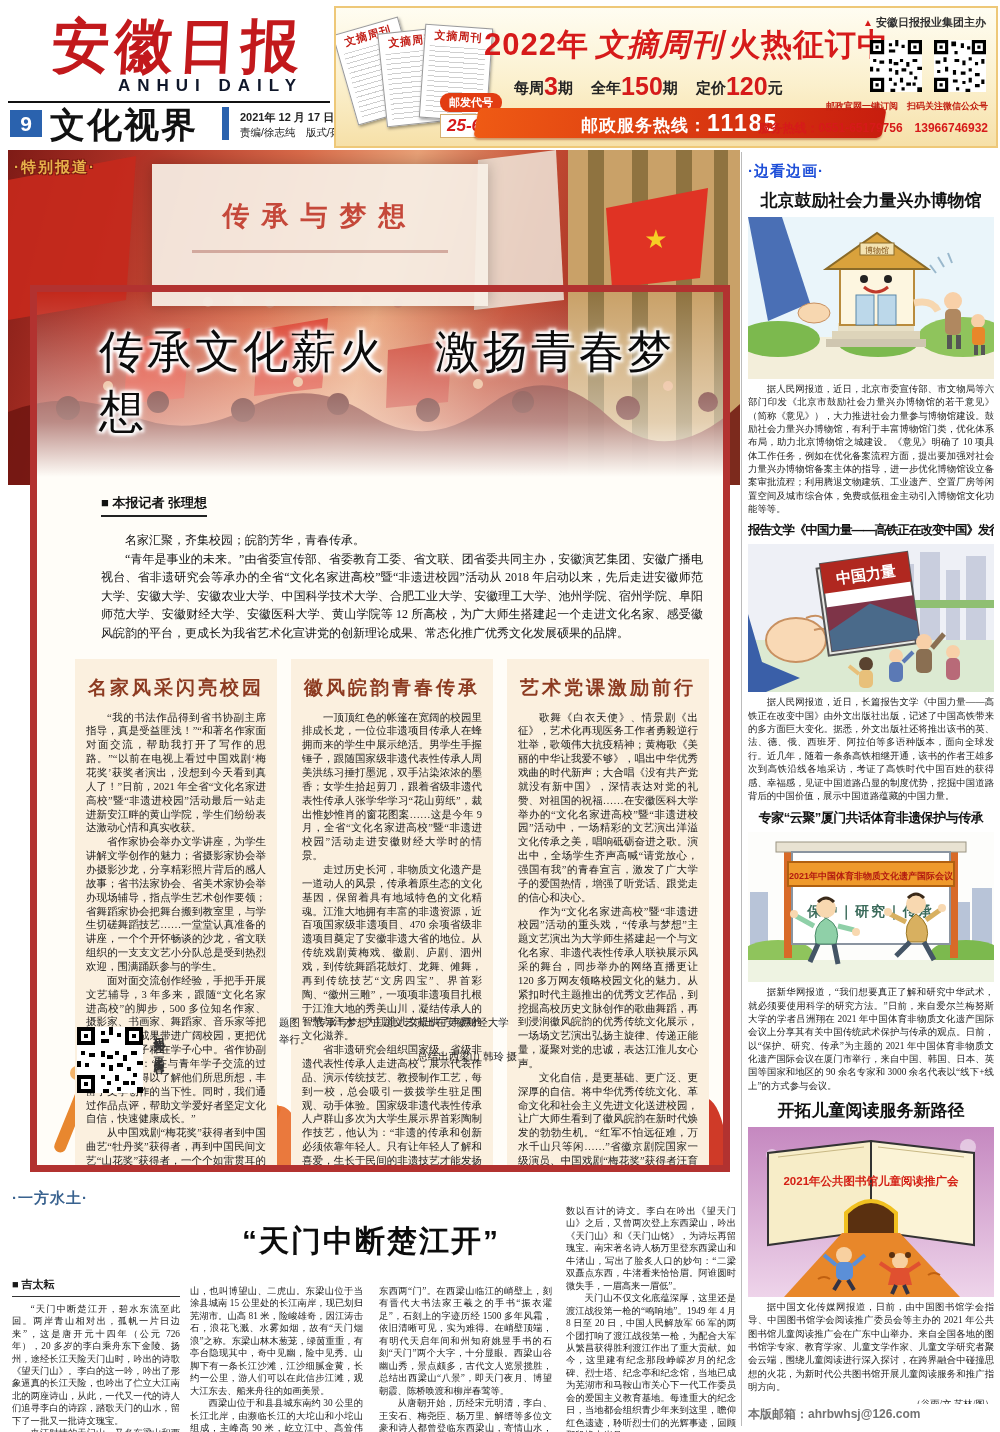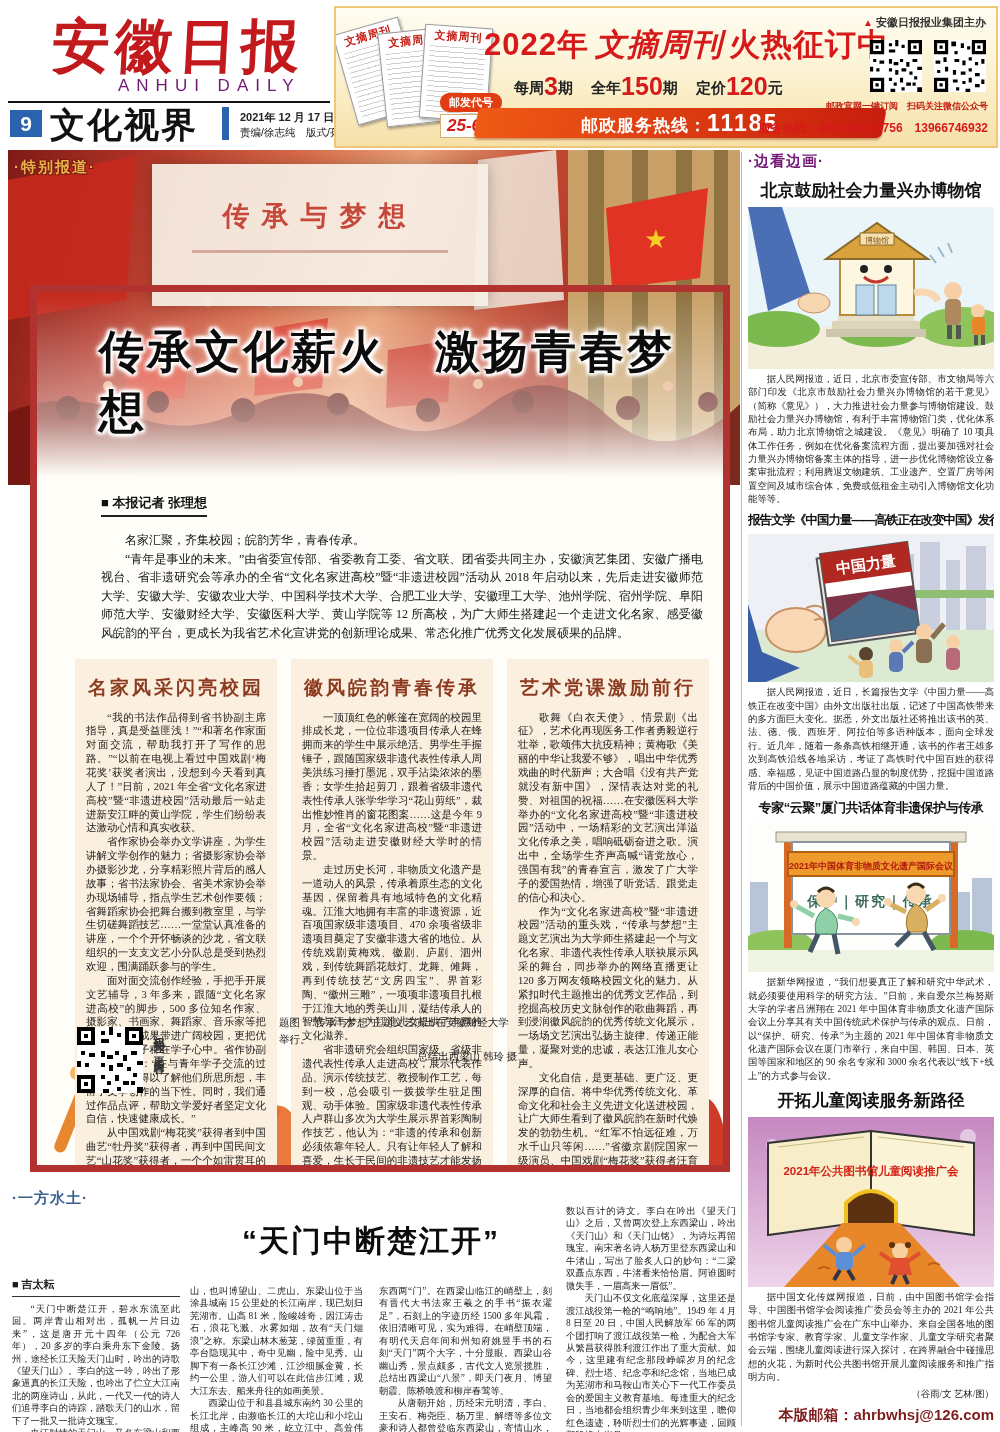--- a/index.html
+++ b/index.html
@@ -1,22 +1,22 @@
 <!DOCTYPE html>
 <html><head>
 <meta charset="utf-8">
 <style>
   html,body{margin:0;padding:0;}
   body{width:1000px;height:1432px;position:relative;background:#fff;overflow:hidden;
        font-family:"Liberation Sans",sans-serif;color:#111;}
   
   .masthead-title{position:absolute;left:52px;top:8px;font-family:"DejaVu Serif",serif;
        font-size:58px;font-weight:900;color:#c2191c;letter-spacing:5px;transform:skewX(-3deg);}
-  .masthead-sub{position:absolute;left:118px;top:76px;color:#701a75;font-size:17px;
-       font-weight:normal;letter-spacing:7px;}
+  .masthead-sub{position:absolute;left:118px;top:76px;color:#0f172a;font-size:17px;
+       font-weight:bold;letter-spacing:7px;}
   .header-line{position:absolute;left:8px;top:101px;width:322px;height:2px;background:#111;}
   .pagenum{position:absolute;left:10px;top:110px;width:32px;height:27px;background:#2a62ae;
        color:#fff;font-weight:900;font-size:21px;text-align:center;line-height:27px;}
   .section-title{position:absolute;left:50px;top:102px;font-size:35px;font-weight:900;letter-spacing:2px;}
   .section-bar{position:absolute;left:222px;top:107px;width:7px;height:33px;background:#2a62ae;}
   .date1{position:absolute;left:240px;top:110px;font-size:11px;font-weight:bold;color:#222;}
   .date2{position:absolute;left:240px;top:126px;font-size:10.5px;color:#222;}
   
   .ad{position:absolute;left:334px;top:6px;width:660px;height:138px;overflow:hidden;
       background:linear-gradient(180deg,#fffdf2 0%,#fbf0cd 55%,#f6e0a8 100%);
@@ -58,21 +58,21 @@
   .stage{position:absolute;left:144px;top:14px;width:336px;height:142px;
       background:rgba(246,239,229,.93);box-shadow:0 0 14px rgba(0,0,0,.25);}
   .stage-text{margin-top:34px;text-align:center;font-family:"DejaVu Serif",serif;
       font-size:27px;font-weight:900;color:#c5483a;letter-spacing:12px;}
   .stage-sub{margin-top:16px;height:3px;background:rgba(150,60,50,.35);margin-left:40px;margin-right:40px;}
   .badge{position:absolute;left:6px;top:8px;z-index:5;font-weight:900;font-size:15px;color:#e8b34b;
       letter-spacing:2px;text-shadow:1px 1px 0 #7a1a12,-1px -1px 0 #7a1a12,1px -1px 0 #7a1a12,-1px 1px 0 #7a1a12;}
   .article-box{position:absolute;left:22px;right:10px;top:135px;bottom:4px;border:7px solid #b23230;
       background:linear-gradient(180deg,rgba(255,253,248,0) 0px,rgba(255,253,248,.5) 130px,#fffdf8 185px,#fffdf8 100%);
       overflow:hidden;}
-  .headline{margin:30px 8px 0 62px;font-size:45px;font-weight:700;letter-spacing:3px;color:#0c0c0c;
+  .headline{margin:30px 8px 0 62px;font-size:45px;font-weight:400;letter-spacing:3px;color:#0c0c0c;
       text-shadow:0 0 6px #fff,0 0 10px #fff,2px 2px 3px #fff,-2px -2px 3px #fff,2px -2px 3px #fff,-2px 2px 3px #fff;}
   .byline{margin:34px 0 0 64px;font-size:13px;font-weight:bold;border-bottom:2px solid #222;
       display:inline-block;padding-bottom:3px;}
   .intro{margin:14px 20px 0 64px;font-size:12px;line-height:1.55;text-align:justify;
       font-family:"Liberation Serif",serif;}
   .intro p{margin:0;text-indent:2em;}
   .cols{display:flex;gap:14px;margin:16px 14px 0 38px;align-items:flex-start;position:relative;z-index:2;}
   .colw{flex:1;min-width:0;}
   .col-inner{background:#fbf0df;padding:12px 11px 14px;}
   .col-title{text-align:center;font-family:"DejaVu Serif",serif;font-weight:900;font-size:19px;
@@ -82,29 +82,29 @@
   .box-footer{position:absolute;left:0;right:0;bottom:0;height:152px;}
   .crowd{position:absolute;left:0;right:0;bottom:0;z-index:1;}
   .qr-block{position:absolute;left:40px;top:14px;z-index:3;display:flex;gap:8px;}
   .qr-cap{writing-mode:vertical-rl;font-size:11px;font-weight:bold;color:#333;letter-spacing:2px;}
   .photo-caption{position:absolute;left:242px;top:2px;width:238px;z-index:3;
       font-family:"Liberation Serif",serif;font-size:10.5px;line-height:1.6;color:#222;}
   .photo-caption .credit{text-align:right;}
   
   .vrule{position:absolute;left:741px;top:152px;width:1px;height:1274px;background:#bbb;}
   .sidebar{position:absolute;left:748px;top:152px;width:246px;height:1252px;overflow:hidden;}
-  .sb-label{color:#701a75;font-weight:900;font-size:15px;letter-spacing:1px;margin:0 0 8px;}
+  .sb-label{color:#1d4ed8;font-weight:900;font-size:15px;letter-spacing:1px;margin:10px 0 8px;}
   .sb-title{text-align:center;font-weight:900;font-size:17px;margin:6px 0 5px;white-space:nowrap;}
   .sb-title.long{font-size:12.5px;letter-spacing:-1px;}
   .sb-title.med{font-size:13px;letter-spacing:-.5px;}
   .sb-body{font-family:"Liberation Serif",serif;font-size:9.4px;line-height:1.42;
       text-align:justify;text-indent:2em;color:#222;margin:4px 0 6px;}
   .sb-credit{font-family:"Liberation Serif",serif;font-size:9.4px;text-align:right;color:#222;margin:-2px 0 4px;}
-  .sb-email{position:absolute;left:748px;top:1406px;width:246px;text-align:right;
-      color:#7f1d1d;font-weight:900;font-size:15px;}
+  .sb-email{position:absolute;left:748px;top:1406px;width:246px;text-align:left;
+      color:#737373;font-weight:900;font-size:12px;}
   .cart{display:block;}
   
   .bottom{position:absolute;left:8px;top:1185px;width:730px;height:247px;overflow:hidden;}
   .bt-label{position:absolute;left:4px;top:4px;color:#39628f;font-weight:900;font-size:15px;letter-spacing:1px;}
   .bt-headline{position:absolute;left:178px;top:36px;width:370px;text-align:center;
       font-size:30px;font-weight:900;letter-spacing:2px;color:#0c0c0c;}
   .bt-byline{font-size:11px;font-weight:bold;border-bottom:1.5px solid #333;padding-bottom:4px;margin-bottom:6px;}
   .bt-col{position:absolute;font-family:"Liberation Serif",serif;font-size:9.3px;line-height:1.34;
       text-align:justify;color:#1a1a1a;}
   .bt-col p{margin:0;text-indent:2em;}

